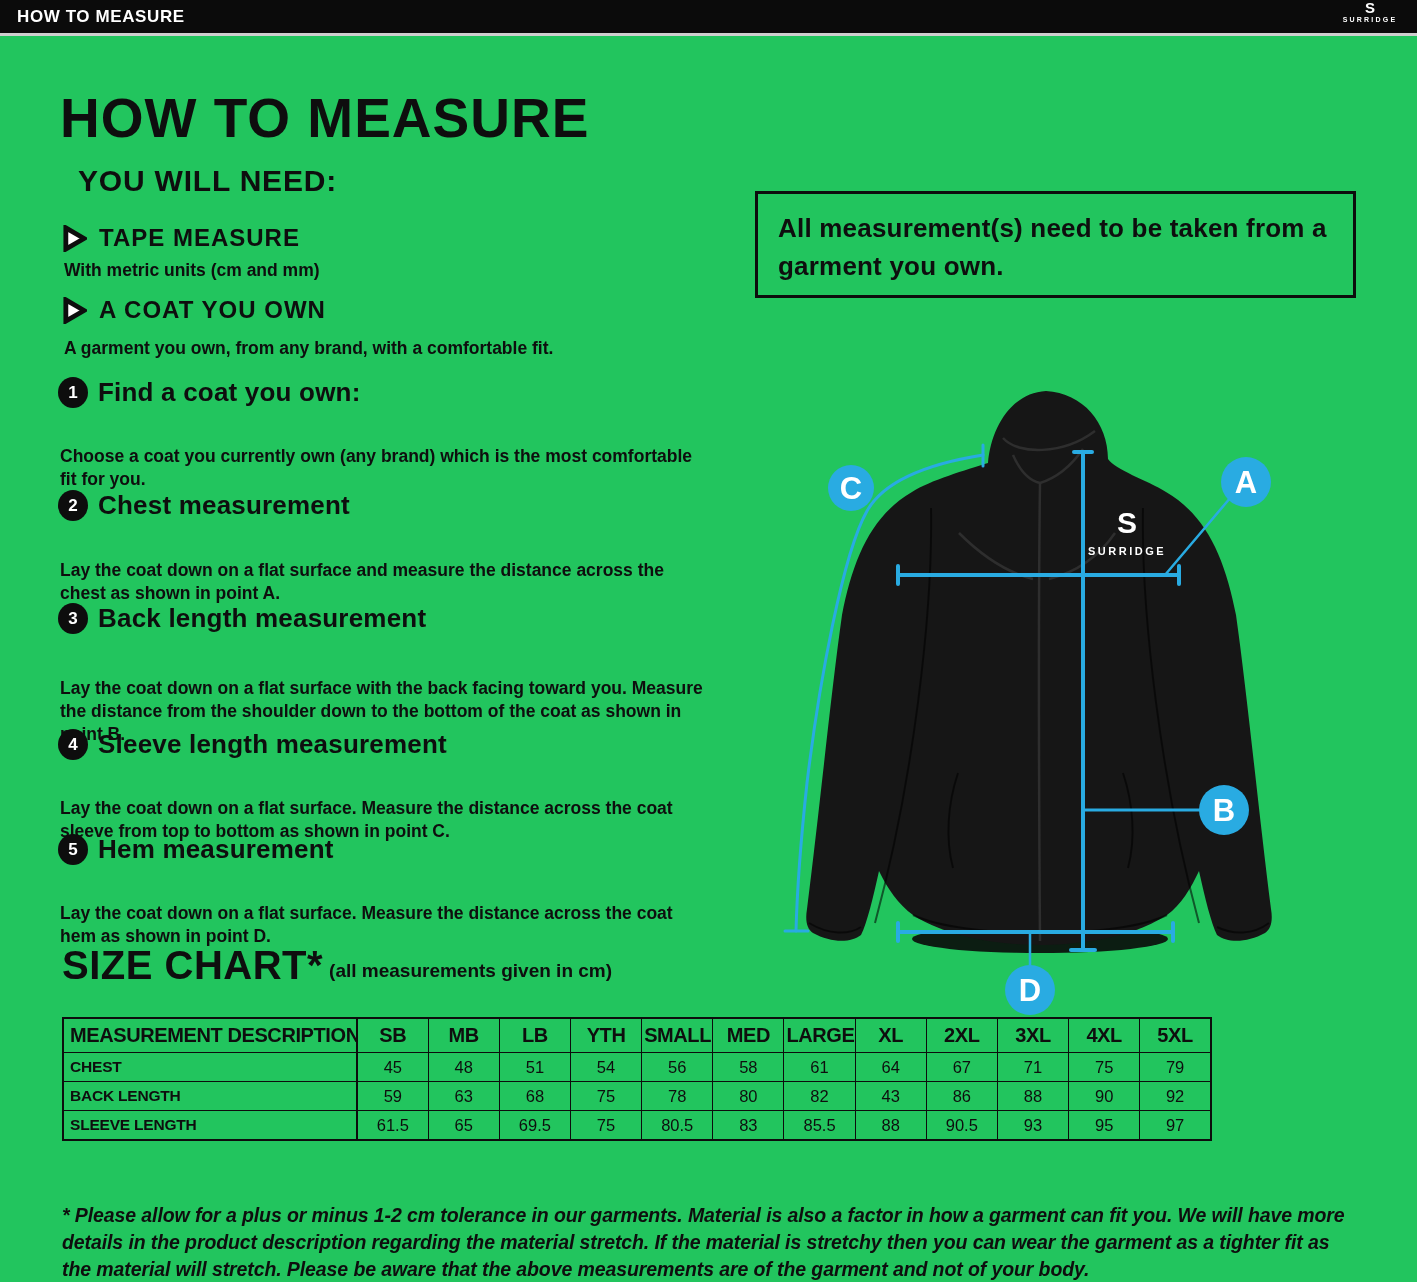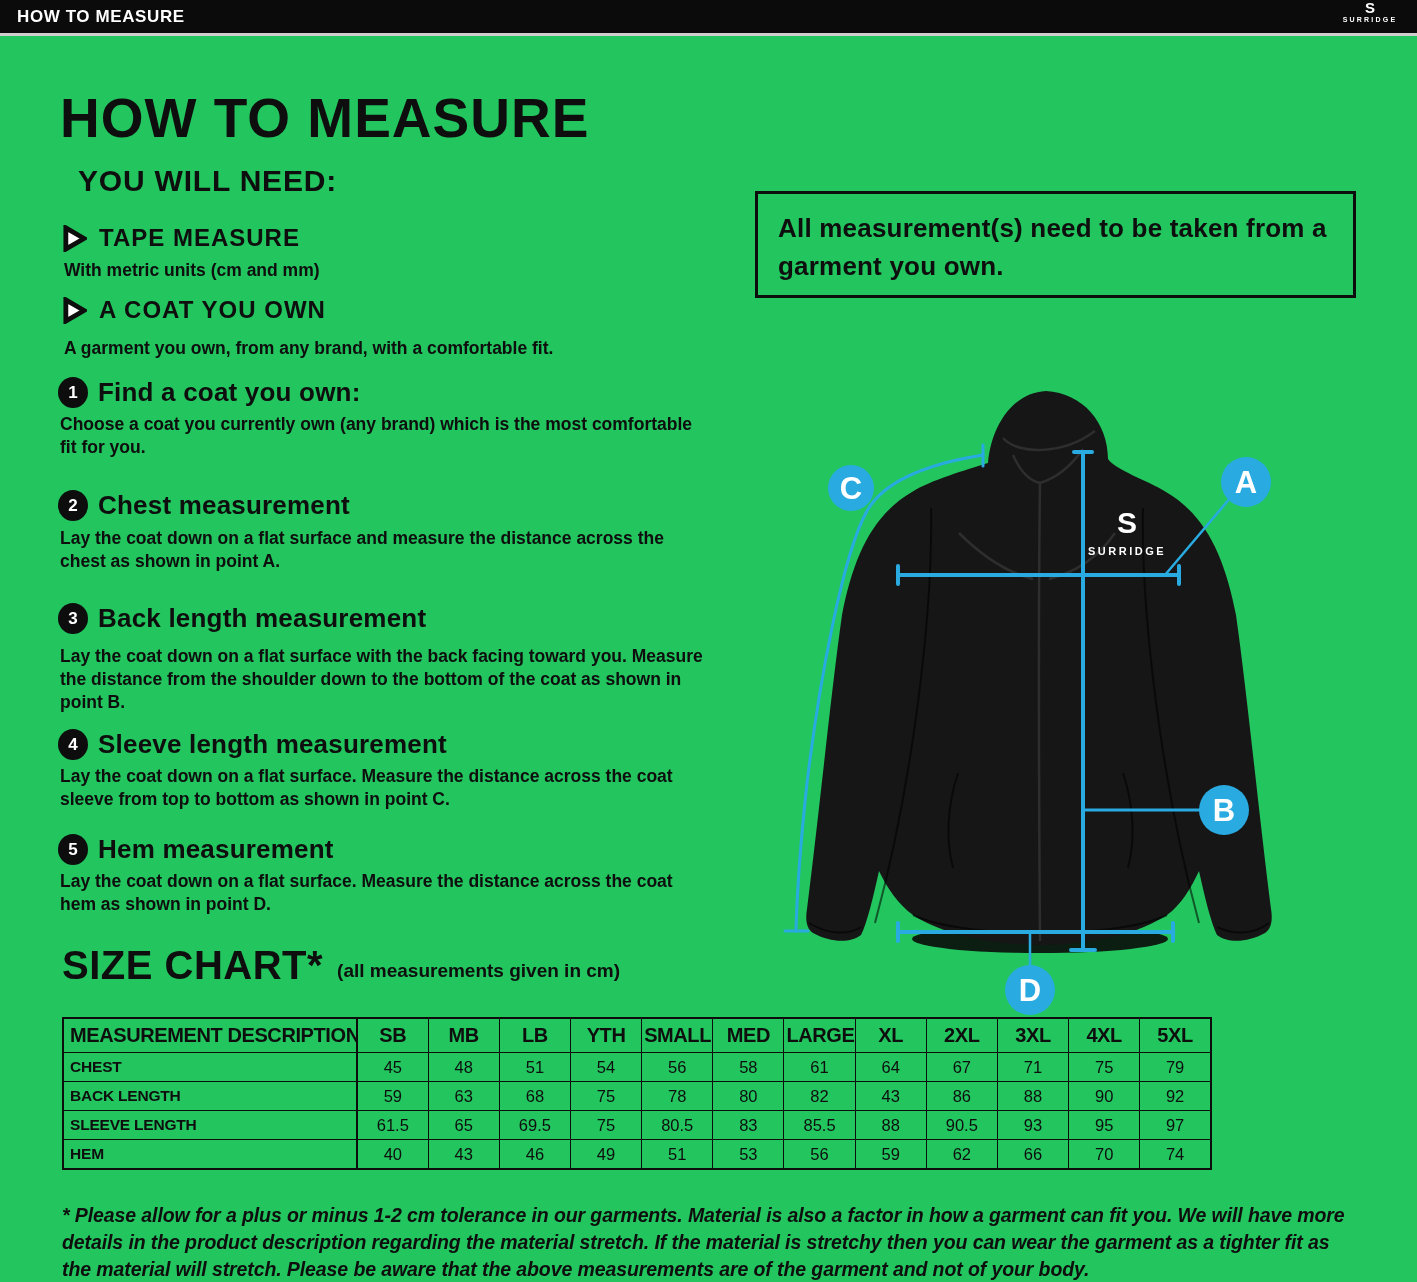--- a/index.html
+++ b/index.html
@@ -22,34 +22,34 @@
   .need{position:absolute;left:62px;display:flex;align-items:center;}
   .need .tri{width:25px;height:27px;margin-right:12px;flex:0 0 auto;}
   .need .nlabel{font-size:24px;font-weight:800;letter-spacing:1px;}
   .need-desc{position:absolute;left:64px;font-size:17.5px;font-weight:700;}
 
   .step-head{position:absolute;left:58px;display:flex;align-items:center;}
   .badge{width:30px;height:31px;border-radius:50%;background:#0d0d0d;color:#fff;
          display:flex;align-items:center;justify-content:center;
          font-size:17px;font-weight:bold;flex:0 0 auto;}
   .step-title{margin-left:10px;font-size:26px;font-weight:800;letter-spacing:.2px;}
-  .step-body{position:absolute;left:60px;width:648px;font-size:17.5px;font-weight:700;line-height:1.3;}
+  .step-body{position:absolute;left:60px;width:648px;font-size:17.5px;font-weight:700;line-height:1.3;margin-top:32px;}
 
   
   .note-box{position:absolute;left:755px;top:191px;width:601px;height:107px;box-sizing:border-box;
             border:3px solid #0d0d0d;padding:16px 20px;font-size:26px;font-weight:700;
             line-height:1.45;letter-spacing:.2px;}
 
   
   .figure{position:absolute;left:763px;top:383px;width:548px;height:632px;}
 
   
   .sc-head{position:absolute;left:62px;top:945px;display:flex;align-items:flex-end;}
   .sc-title{font-size:40px;font-weight:800;letter-spacing:.5px;line-height:1;}
-  .sc-sub{font-size:19px;font-weight:700;margin-left:14px;margin-bottom:3px;}
+  .sc-sub{font-size:19px;font-weight:700;margin-left:6px;margin-bottom:3px;}
 
   table.sizes{position:absolute;left:62px;top:1017px;border-collapse:collapse;table-layout:fixed;
               width:1150px;}
   table.sizes th,table.sizes td{border:1px solid #0d0d0d;padding:0 2px;text-align:center;
               overflow:hidden;white-space:nowrap;}
   table.sizes{border:2px solid #0d0d0d;}
   table.sizes col.desc{width:294px;}
   table.sizes th{font-size:20px;font-weight:bold;letter-spacing:-.4px;height:33px;}
   table.sizes th.desc,table.sizes td.desc{text-align:left;padding-left:6px;border-right:2px solid #0d0d0d;}
   tr.metric td{height:23px;font-size:14.5px;font-weight:bold;letter-spacing:-.3px;}
@@ -280,33 +280,18 @@
           <td>75</td>
           <td>80.5</td>
           <td>83</td>
           <td>85.5</td>
           <td>88</td>
           <td>90.5</td>
           <td>93</td>
           <td>95</td>
           <td>97</td>
         </tr>
-        <tr class="datarow">
-          <td class="desc">HEM</td>
-          <td>40</td>
-          <td>43</td>
-          <td>46</td>
-          <td>49</td>
-          <td>51</td>
-          <td>53</td>
-          <td>56</td>
-          <td>59</td>
-          <td>62</td>
-          <td>66</td>
-          <td>70</td>
-          <td>74</td>
-        </tr>
       </tbody>
   </table>
 
   <div class="footnote">* Please allow for a plus or minus 1-2 cm tolerance in our garments. Material is also a factor in how a garment can fit you. We will have more details in the product description regarding the material stretch.  If the material is stretchy then you can wear the garment as a tighter fit as the material will stretch.  Please be aware that the above measurements are of the garment and not of your body.</div>
 
 </div>
 
 </body></html>

